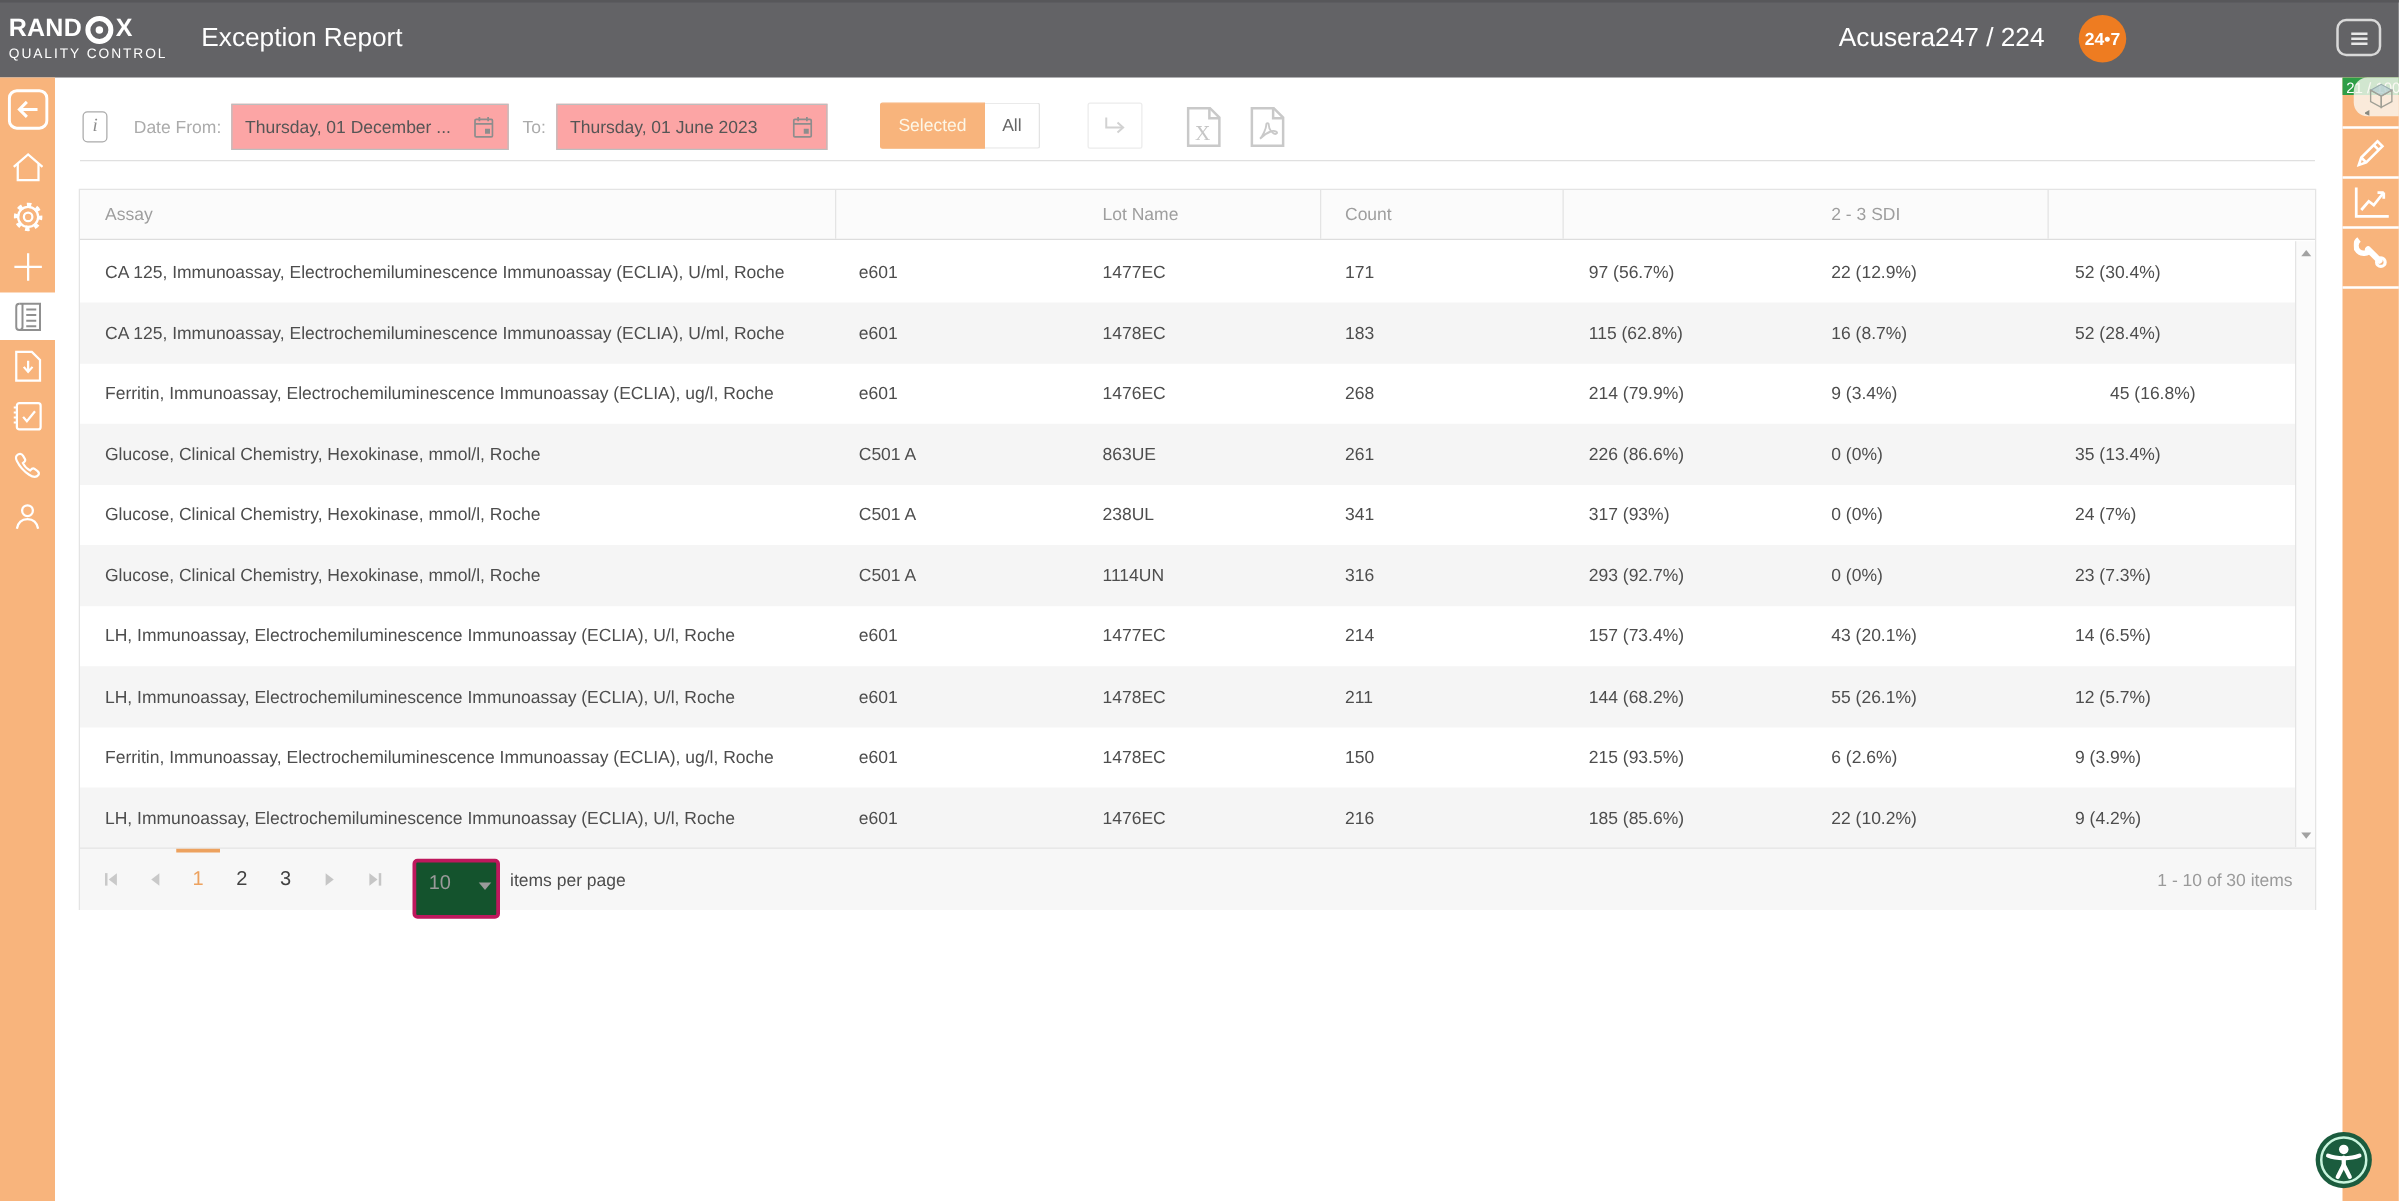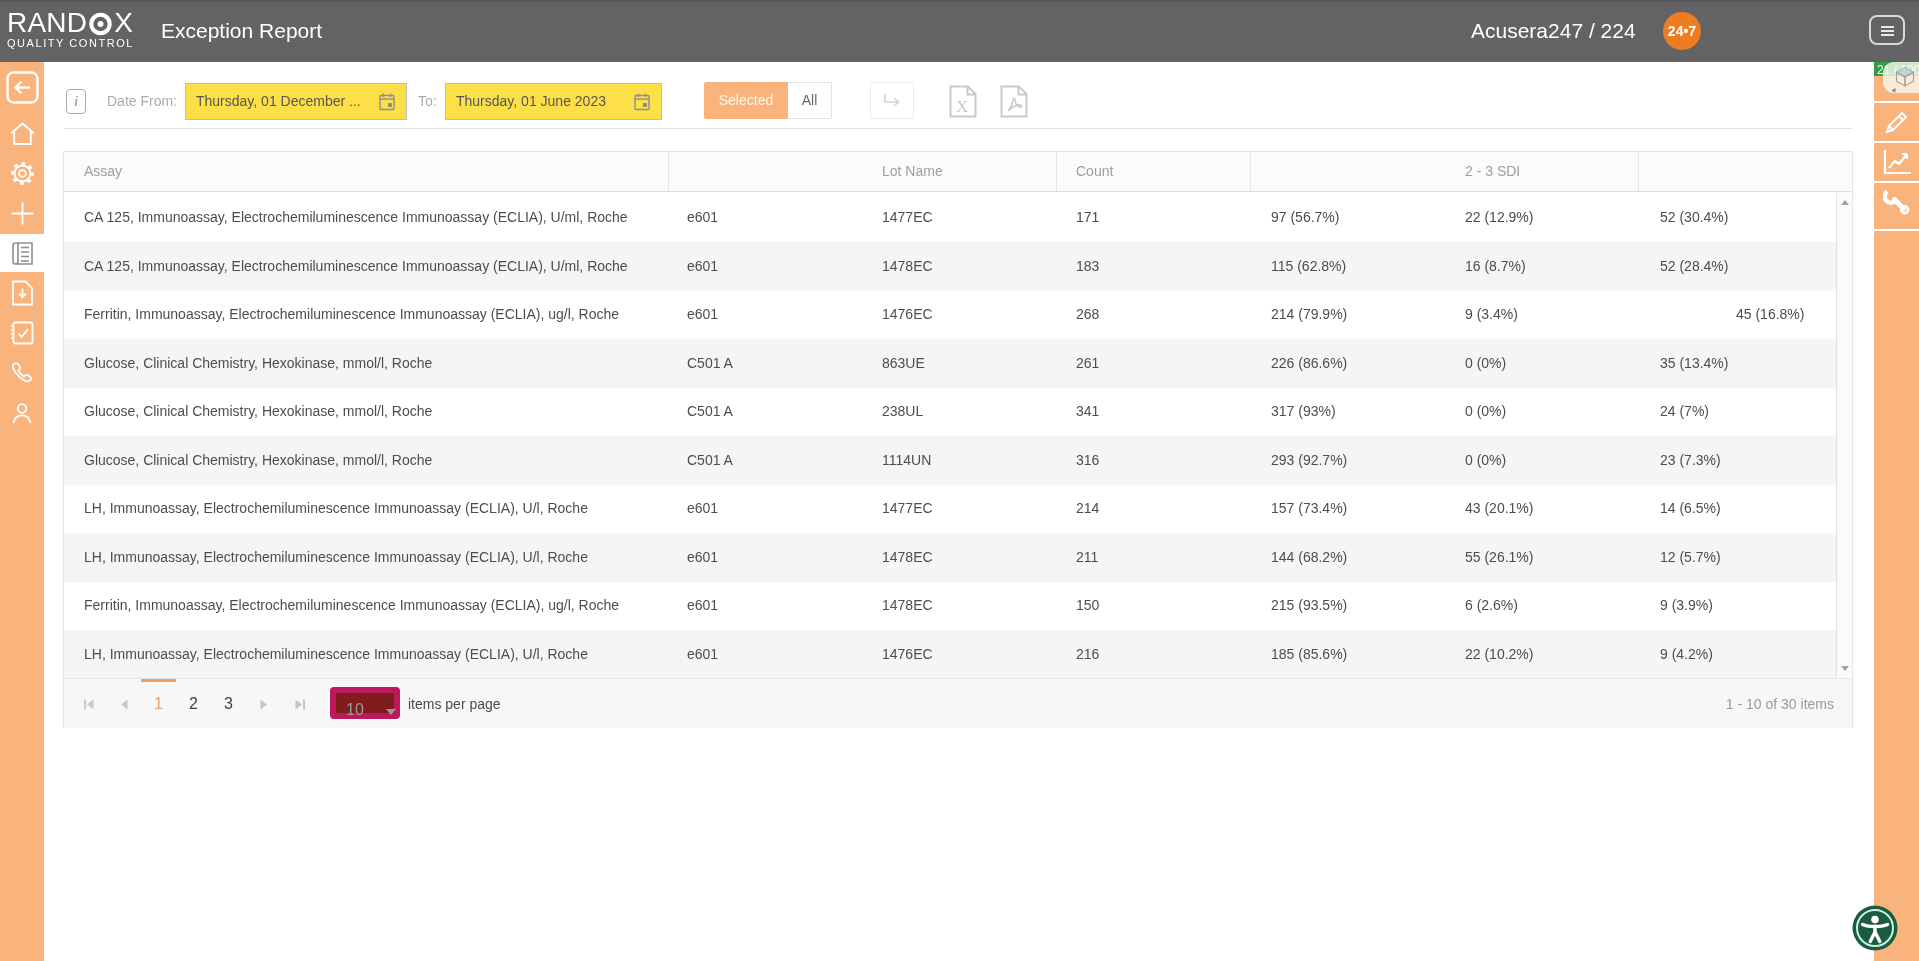--- a/index.html
+++ b/index.html
@@ -4,21 +4,21 @@
 <style>
 * { margin:0; padding:0; box-sizing:border-box; }
 html,body { width:1919px; height:961px; overflow:hidden; background:#fff;
   font-family:"Liberation Sans", sans-serif; }
 
 
 #header { position:absolute; left:0; top:0; width:1919px; height:62px; background:#636366; }
 #header .toprim { position:absolute; left:0; top:0; width:1919px; height:2px; background:#57575a; }
 #logo { position:absolute; left:7px; top:11px; color:#fff; }
 #logo .row1 { display:flex; align-items:center; height:24px; }
-#logo .row1 .t { font-size:28px; font-weight:normal; letter-spacing:0.2px; line-height:24px; }
+#logo .row1 .t { font-size:20px; font-weight:bold; letter-spacing:0.2px; line-height:24px; }
 #logo .row2 { font-size:11px; letter-spacing:1.55px; margin-top:2px; white-space:nowrap; }
 #ptitle { position:absolute; left:161px; top:0; height:62px; line-height:62px; color:#fff; font-size:21px; }
 #acc247 { position:absolute; left:1471px; top:0; height:62px; line-height:62px; color:#fff; font-size:21px; }
 #badge247 { position:absolute; left:1663px; top:12px; width:38px; height:38px; border-radius:50%;
   background:#ee7c21; color:#fff; font-size:14px; font-weight:bold; text-align:center; line-height:38px; }
 #acusera { position:absolute; left:1713px; top:0; height:62px; line-height:62px; color:#fff; font-size:21px; }
 #burger { position:absolute; left:1869px; top:15px; width:36px; height:30px; border:2px solid #d9d9d9;
   border-radius:8px; }
 #burger .l { position:absolute; left:10px; width:13px; height:2px; background:#e8e8e8; }
 
@@ -38,21 +38,21 @@
 #score span { position:absolute; left:3px; top:1px; color:#fff; font-size:12px; white-space:nowrap; }
 #card { position:absolute; left:1883px; top:62px; width:36px; height:31px; background:rgba(250,247,241,0.8);
   border-radius:11px 0 0 11px; }
 #cube { position:absolute; left:1892px; top:64px; }
 
 
 #infoicn { position:absolute; left:66px; top:89px; width:20px; height:25px; border:1px solid #aaaaaa;
   border-radius:4px; color:#8d8d8d; font-size:15px; font-style:italic; font-family:"Liberation Serif",serif;
   text-align:center; line-height:23px; }
 .tblabel { position:absolute; top:83px; height:37px; line-height:37px; color:#ababab; font-size:14px; }
-.dinput { position:absolute; top:83px; height:37px; background:#fde047; border:1px solid #bdbdbd;
+.dinput { position:absolute; top:83px; height:37px; background:#fca5a5; border:1px solid #bdbdbd;
   color:#555; font-size:14px; line-height:35px; }
 .dinput .txt { position:absolute; left:10px; top:0; }
 .dinput svg { position:absolute; top:9px; }
 #toggle { position:absolute; left:704px; top:82px; height:37px; display:flex; }
 #btn-selected { width:84px; background:#f8b47c; border:1px solid #f8b47c; color:#fdf7e7; font-size:14px;
   text-align:center; line-height:35px; border-radius:2px 0 0 2px; }
 #btn-all { width:44px; background:#fff; border:1px solid #e3e3e3; border-left:none; color:#666;
   font-size:14px; text-align:center; line-height:35px; border-radius:0 2px 2px 0; }
 #redo { position:absolute; left:870px; top:82px; width:44px; height:37px; border:1px solid #ececec;
   border-radius:2px; display:flex; align-items:center; justify-content:center; }
@@ -75,22 +75,22 @@
 #vscroll { position:absolute; left:1772px; top:41px; width:16px; height:485px; background:#fbfbfb;
   border-left:1px solid #e4e4e4; }
 #vscroll .ar { position:absolute; left:4px; width:0; height:0; border-left:4px solid transparent;
   border-right:4px solid transparent; }
 #pager { position:absolute; left:0; top:526px; width:1788px; height:50px; background:#f7f7f7;
   border-top:1px solid #e4e4e4; }
 #pgind { position:absolute; left:77px; top:0; width:35px; height:3px; background:#eda25f; }
 .pbtn { position:absolute; top:0; width:35px; height:50px; line-height:50px; text-align:center;
   font-size:16px; color:#424242; }
 .pbtn svg { vertical-align:middle; }
-#pgsize { position:absolute; left:266px; top:8px; width:70px; height:32px; border:6px solid #be185d;
-  border-radius:4px; background:#7f1d1d; }
+#pgsize { position:absolute; left:266px; top:8px; width:70px; height:48px; border:3px solid #be185d;
+  border-radius:4px; background:#14532d; }
 #pgsize .n { position:absolute; left:10px; top:0; line-height:34px; font-size:16px; color:#9a9a9a; }
 #pgsize .caret { position:absolute; left:50px; top:16px; width:0; height:0; border-left:5px solid transparent;
   border-right:5px solid transparent; border-top:6px solid #9a9a9a; }
 #ppage { position:absolute; left:344px; top:0; height:50px; line-height:50px; font-size:14px; color:#4c4c4c; }
 #pinfo { position:absolute; right:18px; top:0; height:50px; line-height:50px; font-size:14px; color:#9a9a9a; }
 
 
 #a11y { position:absolute; left:1852px; top:905px; }
 </style>
 </head>
@@ -310,21 +310,21 @@
         <div style="left:1401px">16 (8.7%)</div>
         <div style="left:1596px">52 (28.4%)</div>
       </div>
       <div class="grow" style="top:97px">
         <div style="left:20px">Ferritin, Immunoassay, Electrochemiluminescence Immunoassay (ECLIA), ug/l, Roche</div>
         <div style="left:623px">e601</div>
         <div style="left:818px">1476EC</div>
         <div style="left:1012px">268</div>
         <div style="left:1207px">214 (79.9%)</div>
         <div style="left:1401px">9 (3.4%)</div>
-        <div style="left:1672px">45 (16.8%)</div>
+        <div style="left:1624px">45 (16.8%)</div>
       </div>
       <div class="grow alt" style="top:145.5px">
         <div style="left:20px">Glucose, Clinical Chemistry, Hexokinase, mmol/l, Roche</div>
         <div style="left:623px">C501 A</div>
         <div style="left:818px">863UE</div>
         <div style="left:1012px">261</div>
         <div style="left:1207px">226 (86.6%)</div>
         <div style="left:1401px">0 (0%)</div>
         <div style="left:1596px">35 (13.4%)</div>
       </div>

